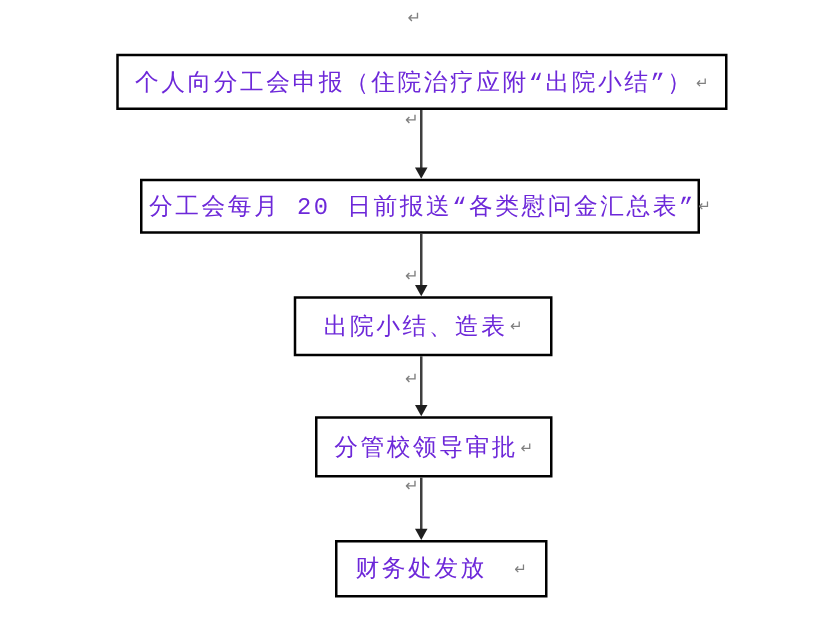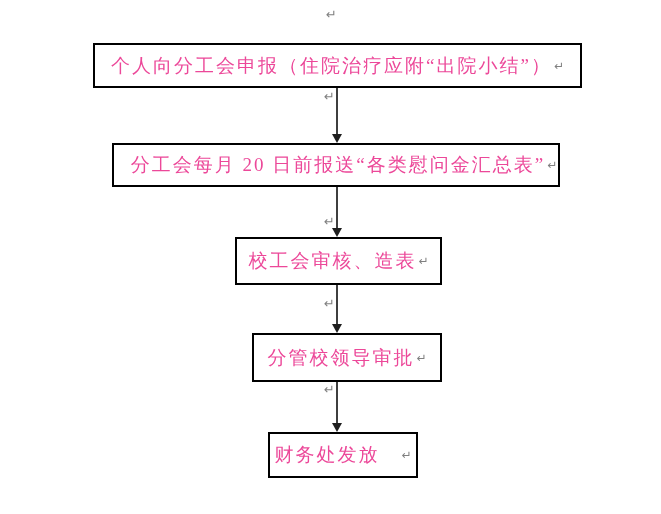--- a/index.html
+++ b/index.html
@@ -21,37 +21,38 @@
     border: 2px solid #000000;
     background: #ffffff;
     display: flex;
     align-items: center;
     justify-content: center;
     white-space: nowrap;
   }
   .flow-box .label {
     font-size: 19px;
     letter-spacing: 2px;
-    color: #ec4899;
+    color: #6d28d9;
     white-space: nowrap;
+    font-family: Liberation Mono, monospace;
   }
   .inline-mark {
     font-family: "DejaVu Sans", sans-serif;
     font-size: 12px;
     letter-spacing: 0;
     color: #808080;
     margin-left: 2px;
     flex: 0 0 auto;
   }
   
   .box-1 { left: 93px;  top: 43px;  width: 489px; height: 45px; }
   .box-2 { left: 112px; top: 143px; width: 448px; height: 44px; padding-left: 16px; }
   .box-3 { left: 235px; top: 237px; width: 207px; height: 48px; }
   .box-4 { left: 252px; top: 333px; width: 190px; height: 49px; }
-  .box-5 { left: 268px; top: 432px; width: 150px; height: 46px; gap: 20px; }
+  .box-5 { left: 268px; top: 432px; width: 170px; height: 46px; gap: 20px; }
 
   
   .conn-line {
     position: absolute;
     left: 336px;
     width: 2px;
     background: #3f3f3f;
   }
   .line-1 { top: 88px;  height: 47px; }
   .line-2 { top: 187px; height: 42px; }
@@ -106,21 +107,21 @@
   <div class="flow-box box-2">
     <span class="label">分工会每月 20 日前报送“各类慰问金汇总表”</span>
     <span class="inline-mark">↵</span>
   </div>
 
   <div class="conn-line line-2"></div>
   <div class="conn-head head-2"></div>
   <span class="para-mark pm-2">↵</span>
 
   <div class="flow-box box-3">
-    <span class="label">校工会审核、造表</span>
+    <span class="label">出院小结、造表</span>
     <span class="inline-mark">↵</span>
   </div>
 
   <div class="conn-line line-3"></div>
   <div class="conn-head head-3"></div>
   <span class="para-mark pm-3">↵</span>
 
   <div class="flow-box box-4">
     <span class="label">分管校领导审批</span>
     <span class="inline-mark">↵</span>

